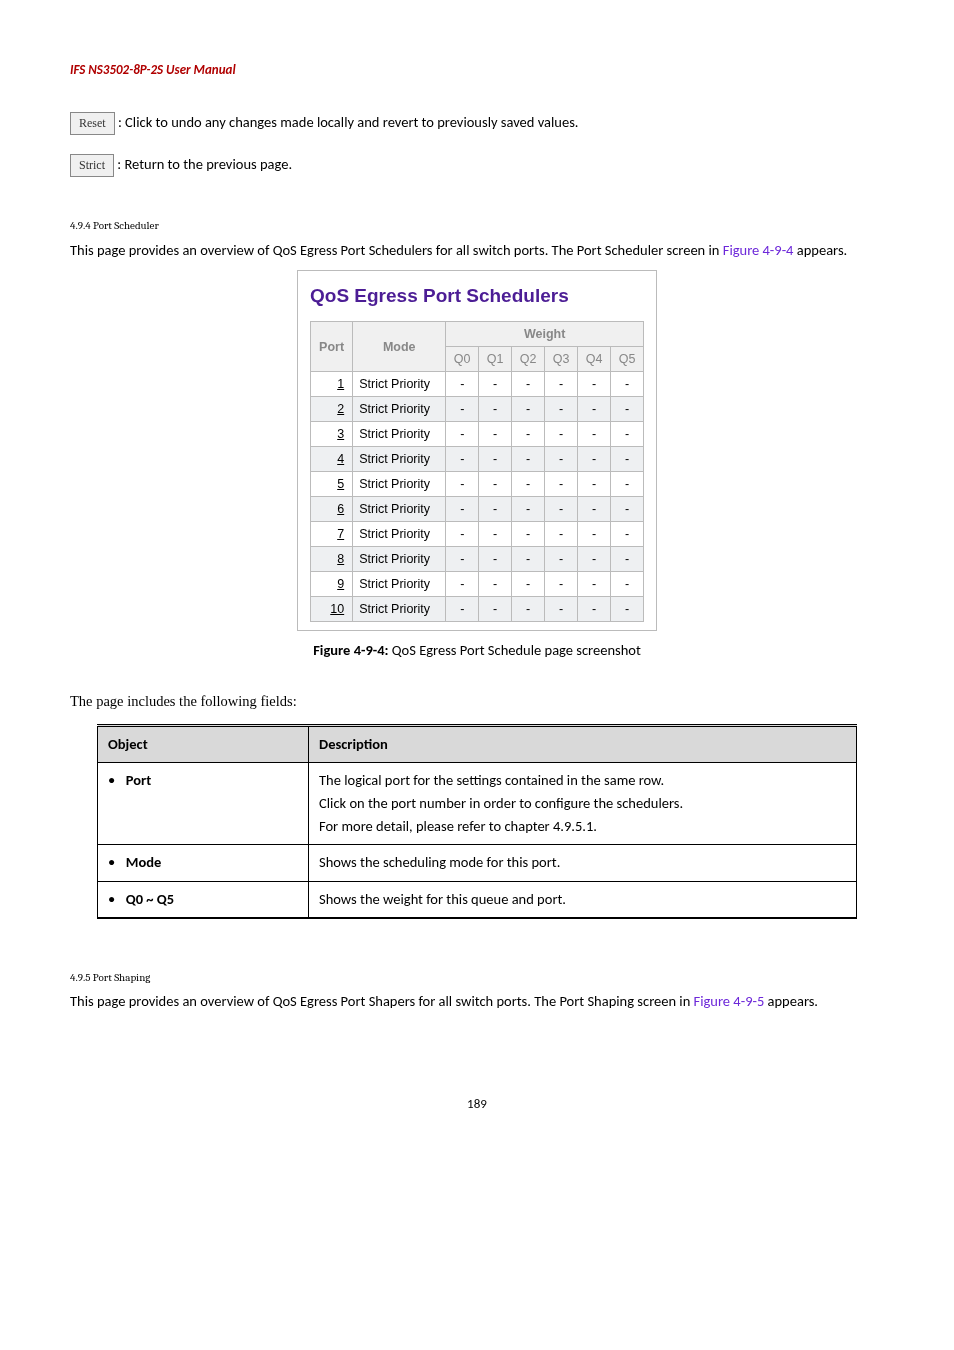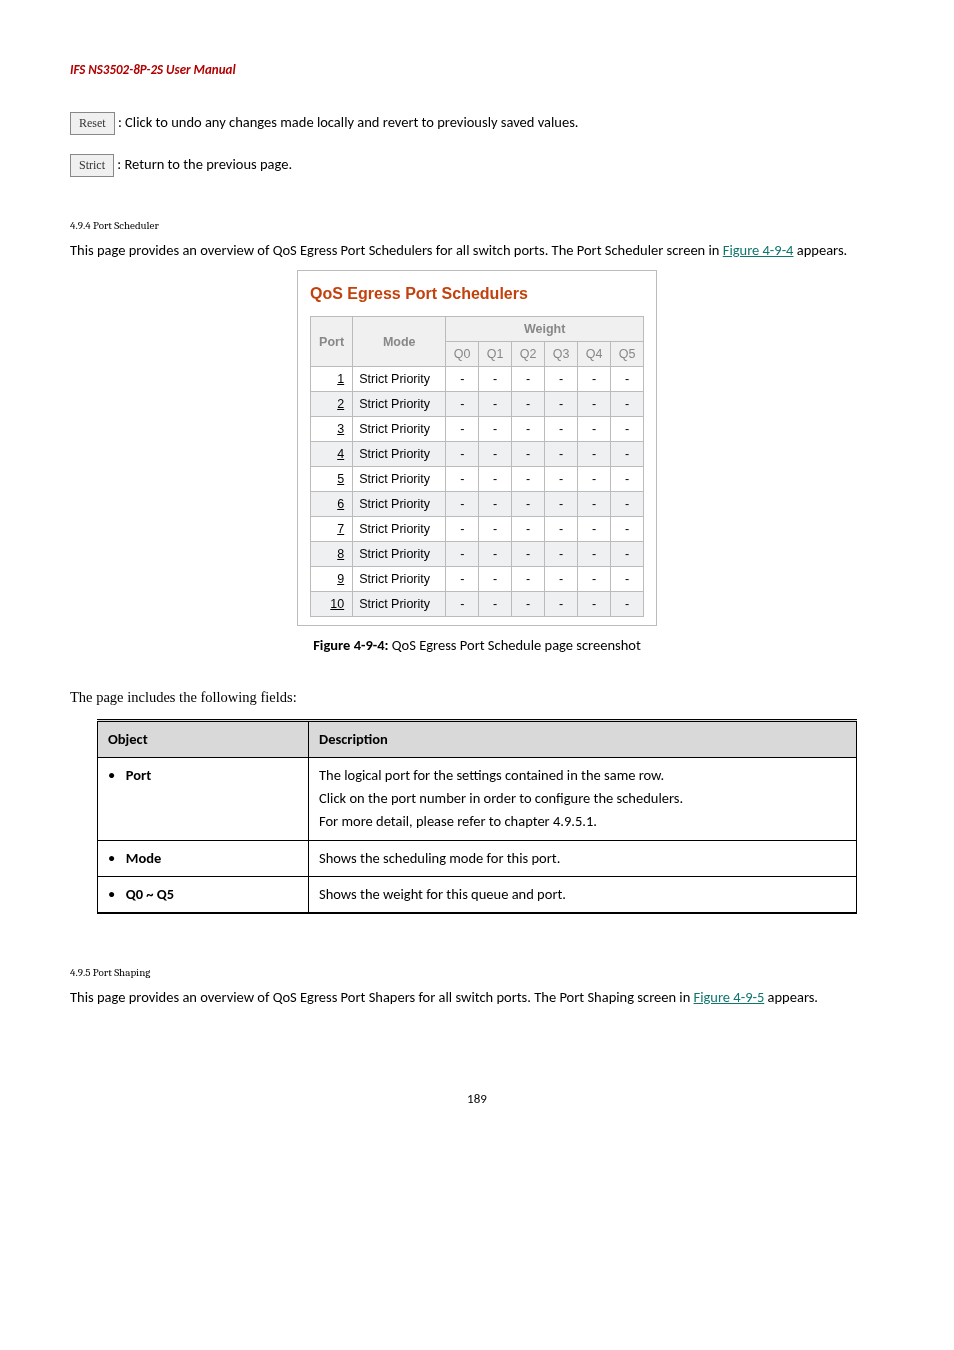--- a/index.html
+++ b/index.html
@@ -36,36 +36,35 @@
   h3.section-title {
     font-family: Cambria, "Times New Roman", serif;
     font-weight: normal;
     font-size: 11px;
     margin: 40px 0 4px 0;
   }
   .para {
     margin: 0 0 6px 0;
   }
   .fig-ref {
-    color: #0f766e;
-    text-decoration: underline;
+    color: #6d28d9;
   }
   .sched-wrap {
     margin: 8px auto 0 auto;
     width: 360px;
     border: 1px solid #bbb;
     padding: 10px 12px 8px 12px;
     box-sizing: border-box;
     background: #fff;
   }
   .sched-title {
-    color: #c2410c;
+    color: #4c1d95;
     font-family: Verdana, Arial, sans-serif;
     font-weight: bold;
-    font-size: 16px;
+    font-size: 19px;
     margin: 0 0 10px 0;
   }
   table.sched {
     border-collapse: collapse;
     width: 100%;
     font-family: Verdana, Arial, sans-serif;
     font-size: 12.5px;
   }
   table.sched th, table.sched td {
     border: 1px solid #bbb;

